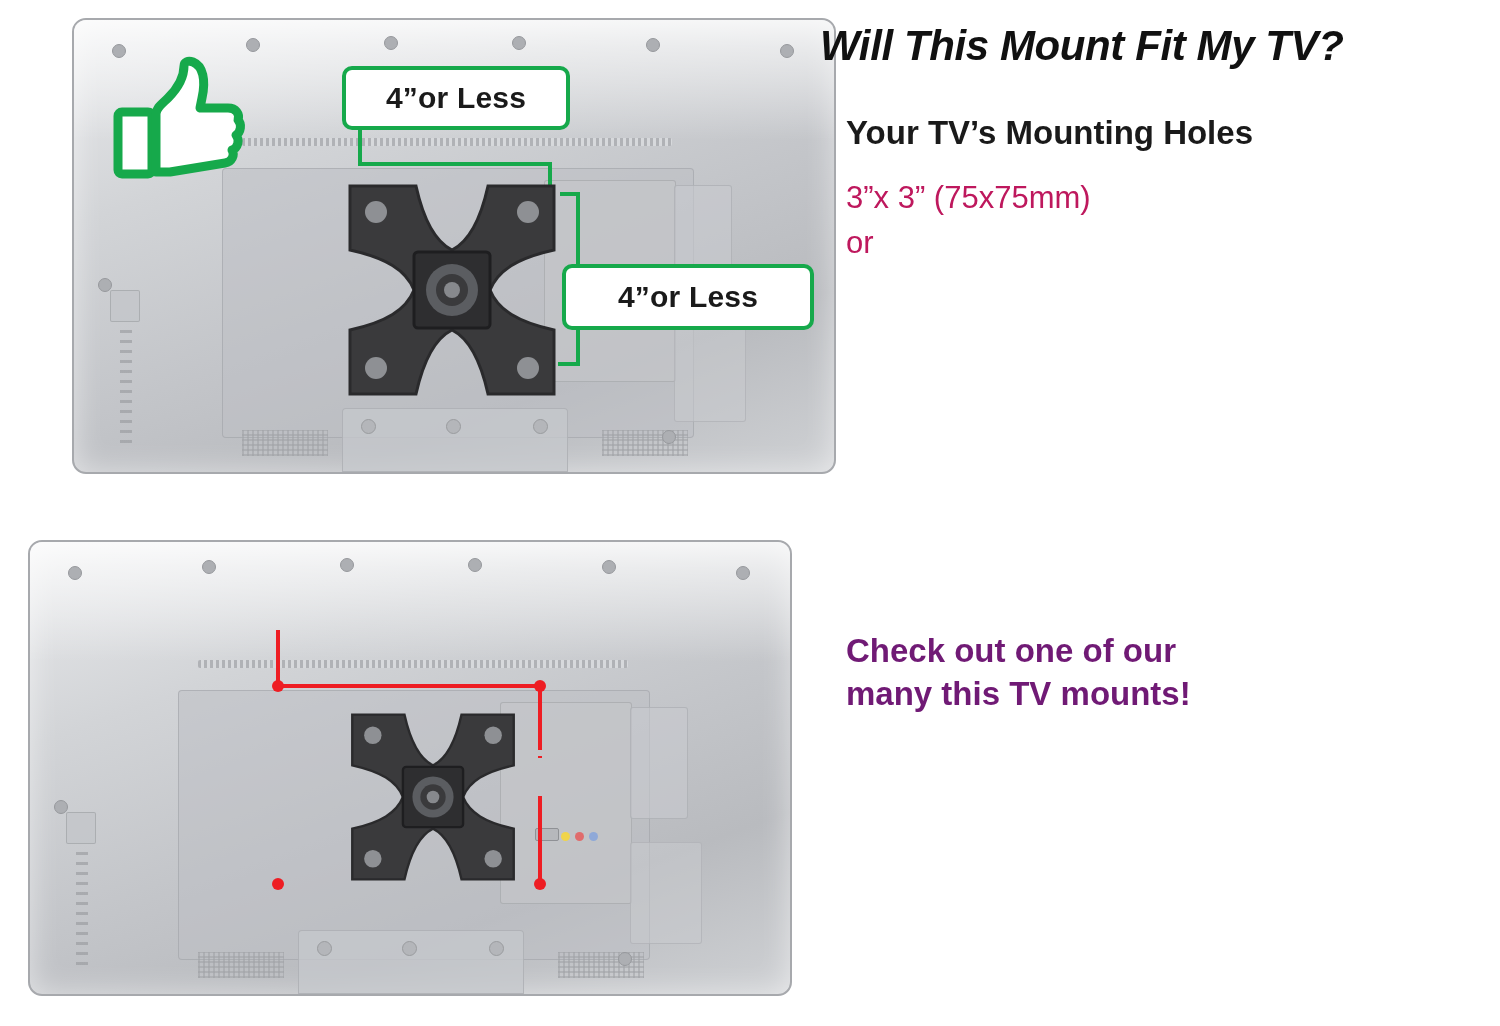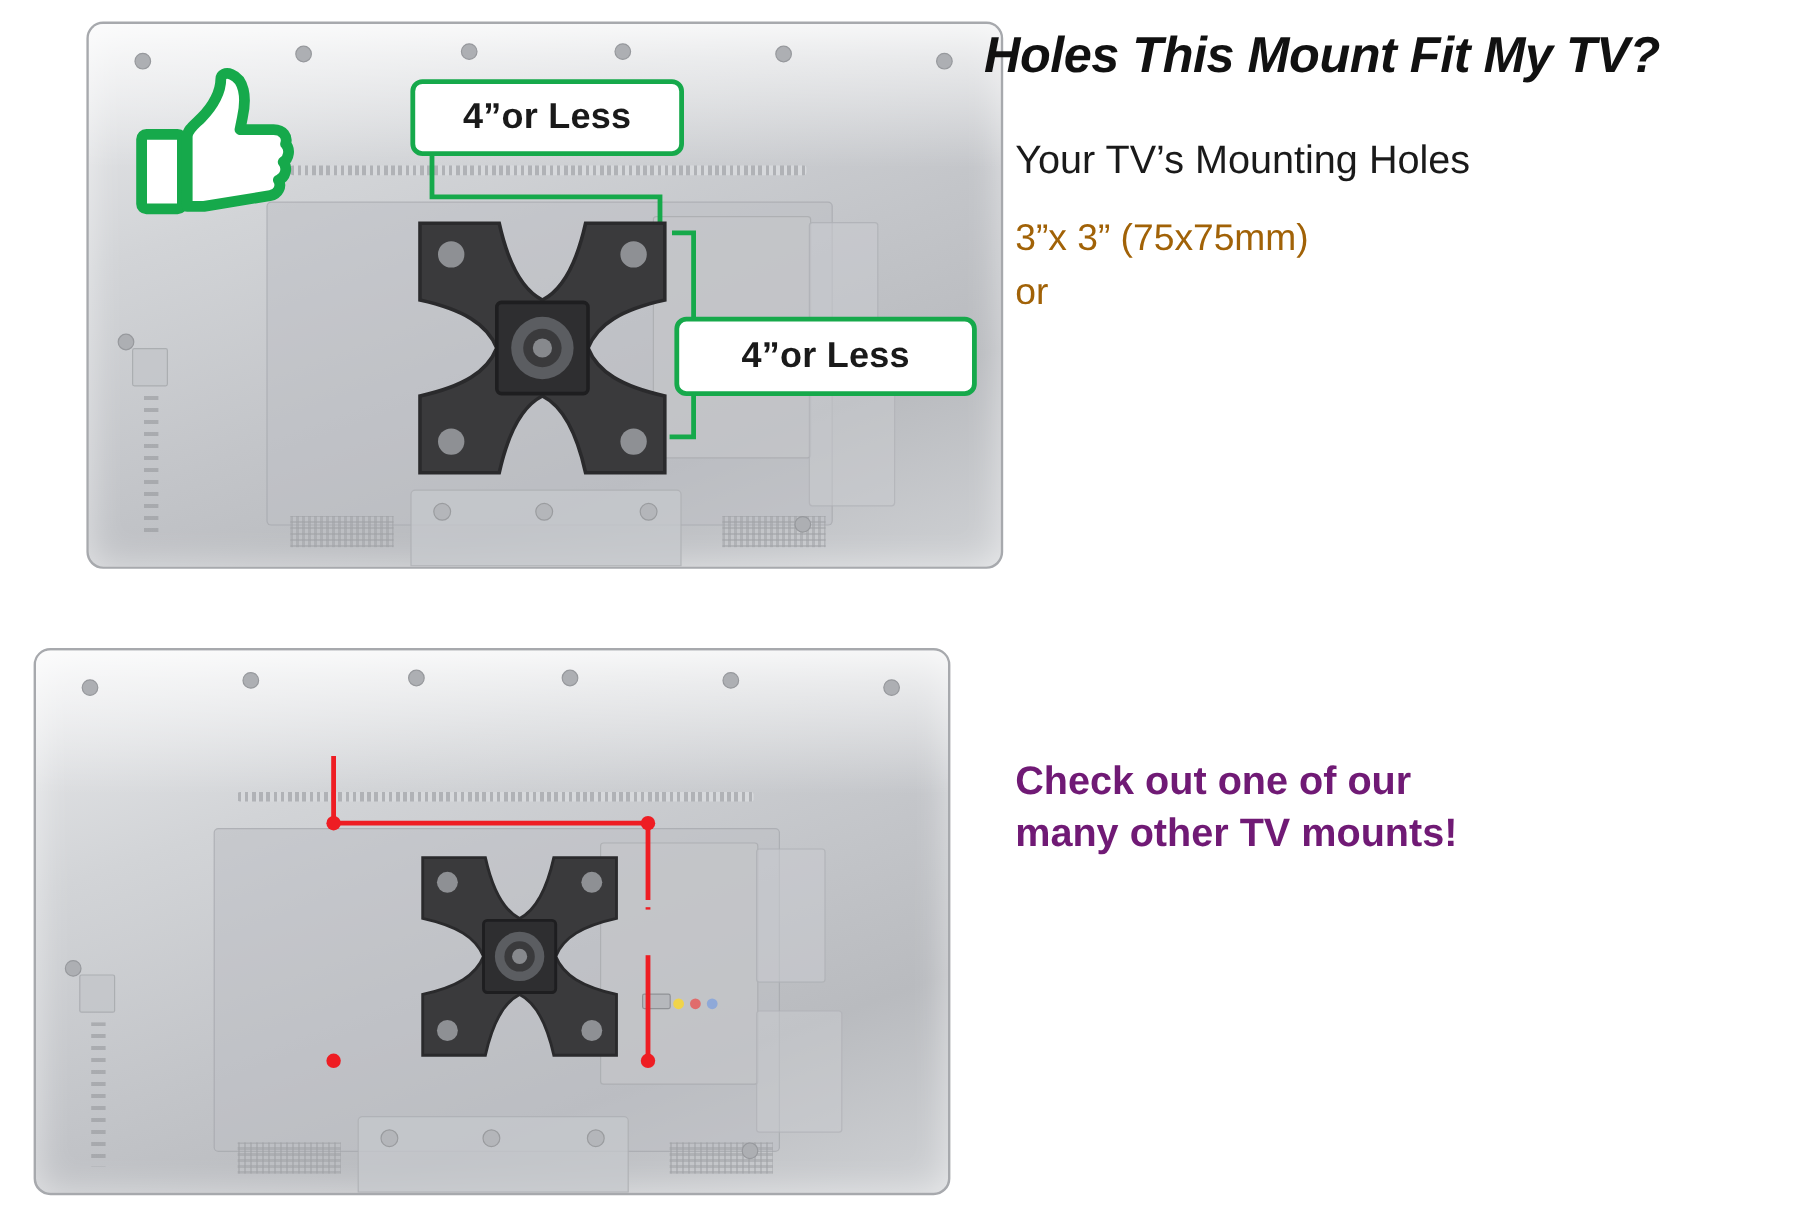--- a/index.html
+++ b/index.html
@@ -183,28 +183,28 @@
   .headline {
     font-size: 42px;
     font-weight: bold;
     font-style: italic;
     color: #111111;
     letter-spacing: -0.4px;
     margin: 0 0 42px 0;
   }
   .subhead {
     font-size: 33px;
-    font-weight: normal;
+    font-weight: bold;
     color: #1a1a1a;
     line-height: 1.28;
     margin: 0 0 22px 26px;
   }
   .measure-list {
     font-size: 31px;
-    color: #a16207;
+    color: #be185d;
     line-height: 1.45;
     margin: 0 0 0 26px;
   }
   .para {
     font-size: 32px;
     color: #1a1a1a;
     line-height: 1.35;
     margin: 0 0 26px 26px;
   }
   .para b { font-weight: bold; }
@@ -362,32 +362,32 @@
       <circle cx="120" cy="120" r="26" fill="#5b5d61"></circle>
       <circle cx="120" cy="120" r="16" fill="#3a3a3c"></circle>
       <circle cx="120" cy="120" r="8" fill="#87898d"></circle>
     </svg>
   </div>
 </div>
 
 <div class="panel" id="panel-text">
 
   <div id="text-block-top">
-    <h1 class="headline">Holes This Mount Fit My TV?</h1>
+    <h1 class="headline">Will This Mount Fit My TV?</h1>
 
     <div class="subhead">
       <div>Your TV’s Mounting Holes</div>
     </div>
 
     <div class="measure-list">
       <div>3”x 3” (75x75mm)</div>
       <div>or</div>
     </div>
   </div>
 
   <div id="text-block-bottom">
 
     <div class="cta">
       <div>Check out one of our</div>
-      <div>many other TV mounts!</div>
+      <div>many this TV mounts!</div>
     </div>
   </div>
 </div>
 
 </body></html>

